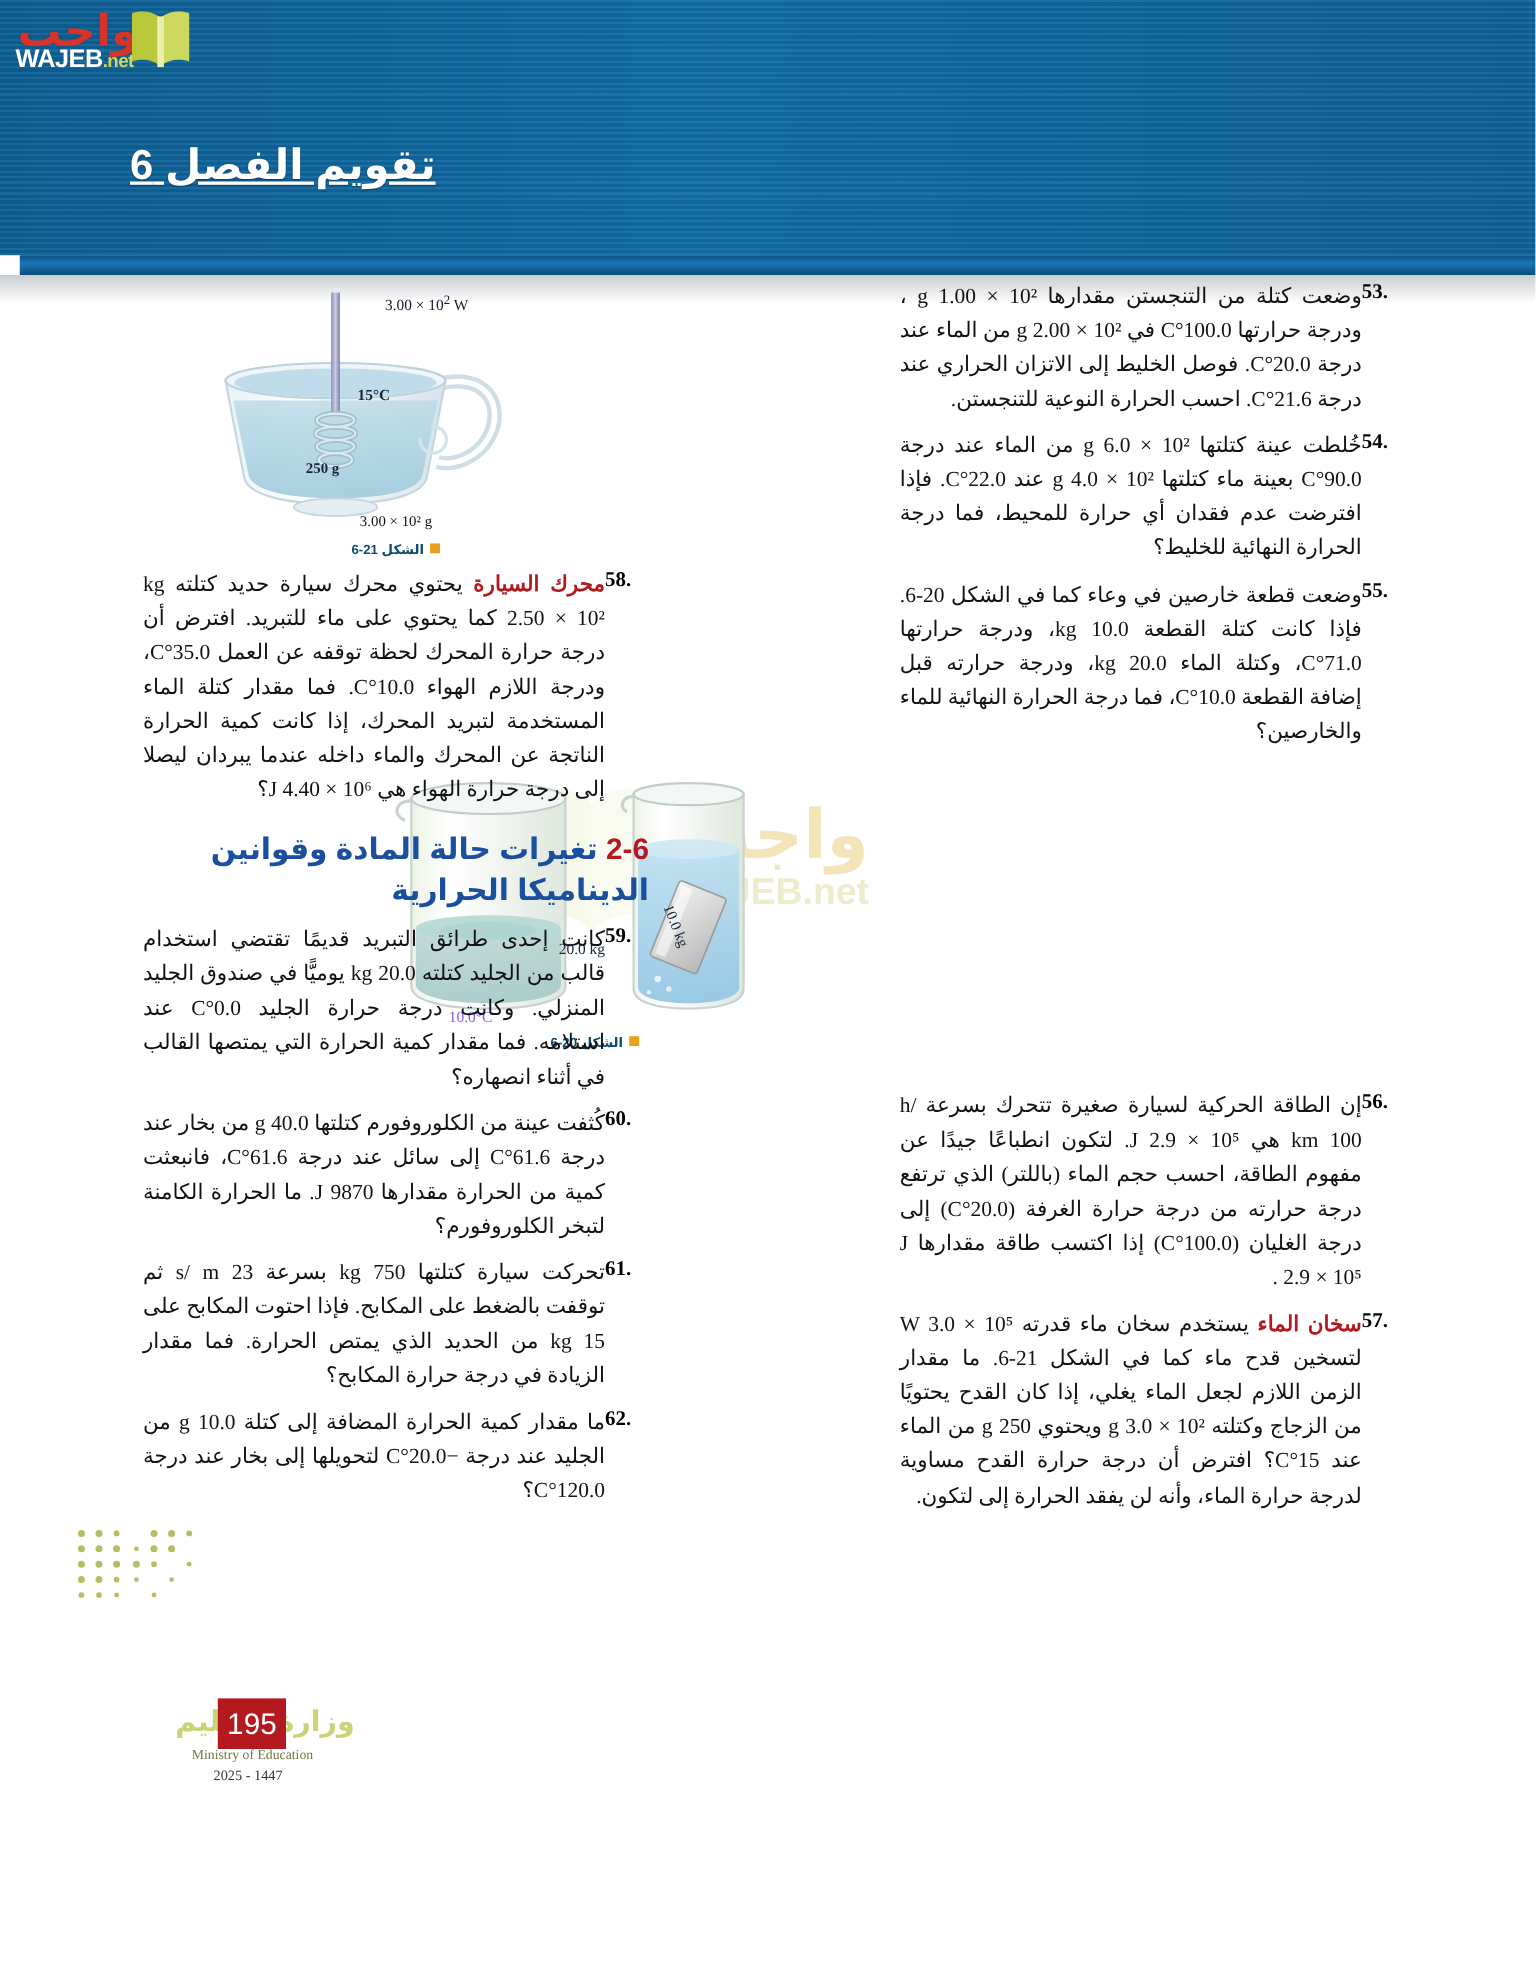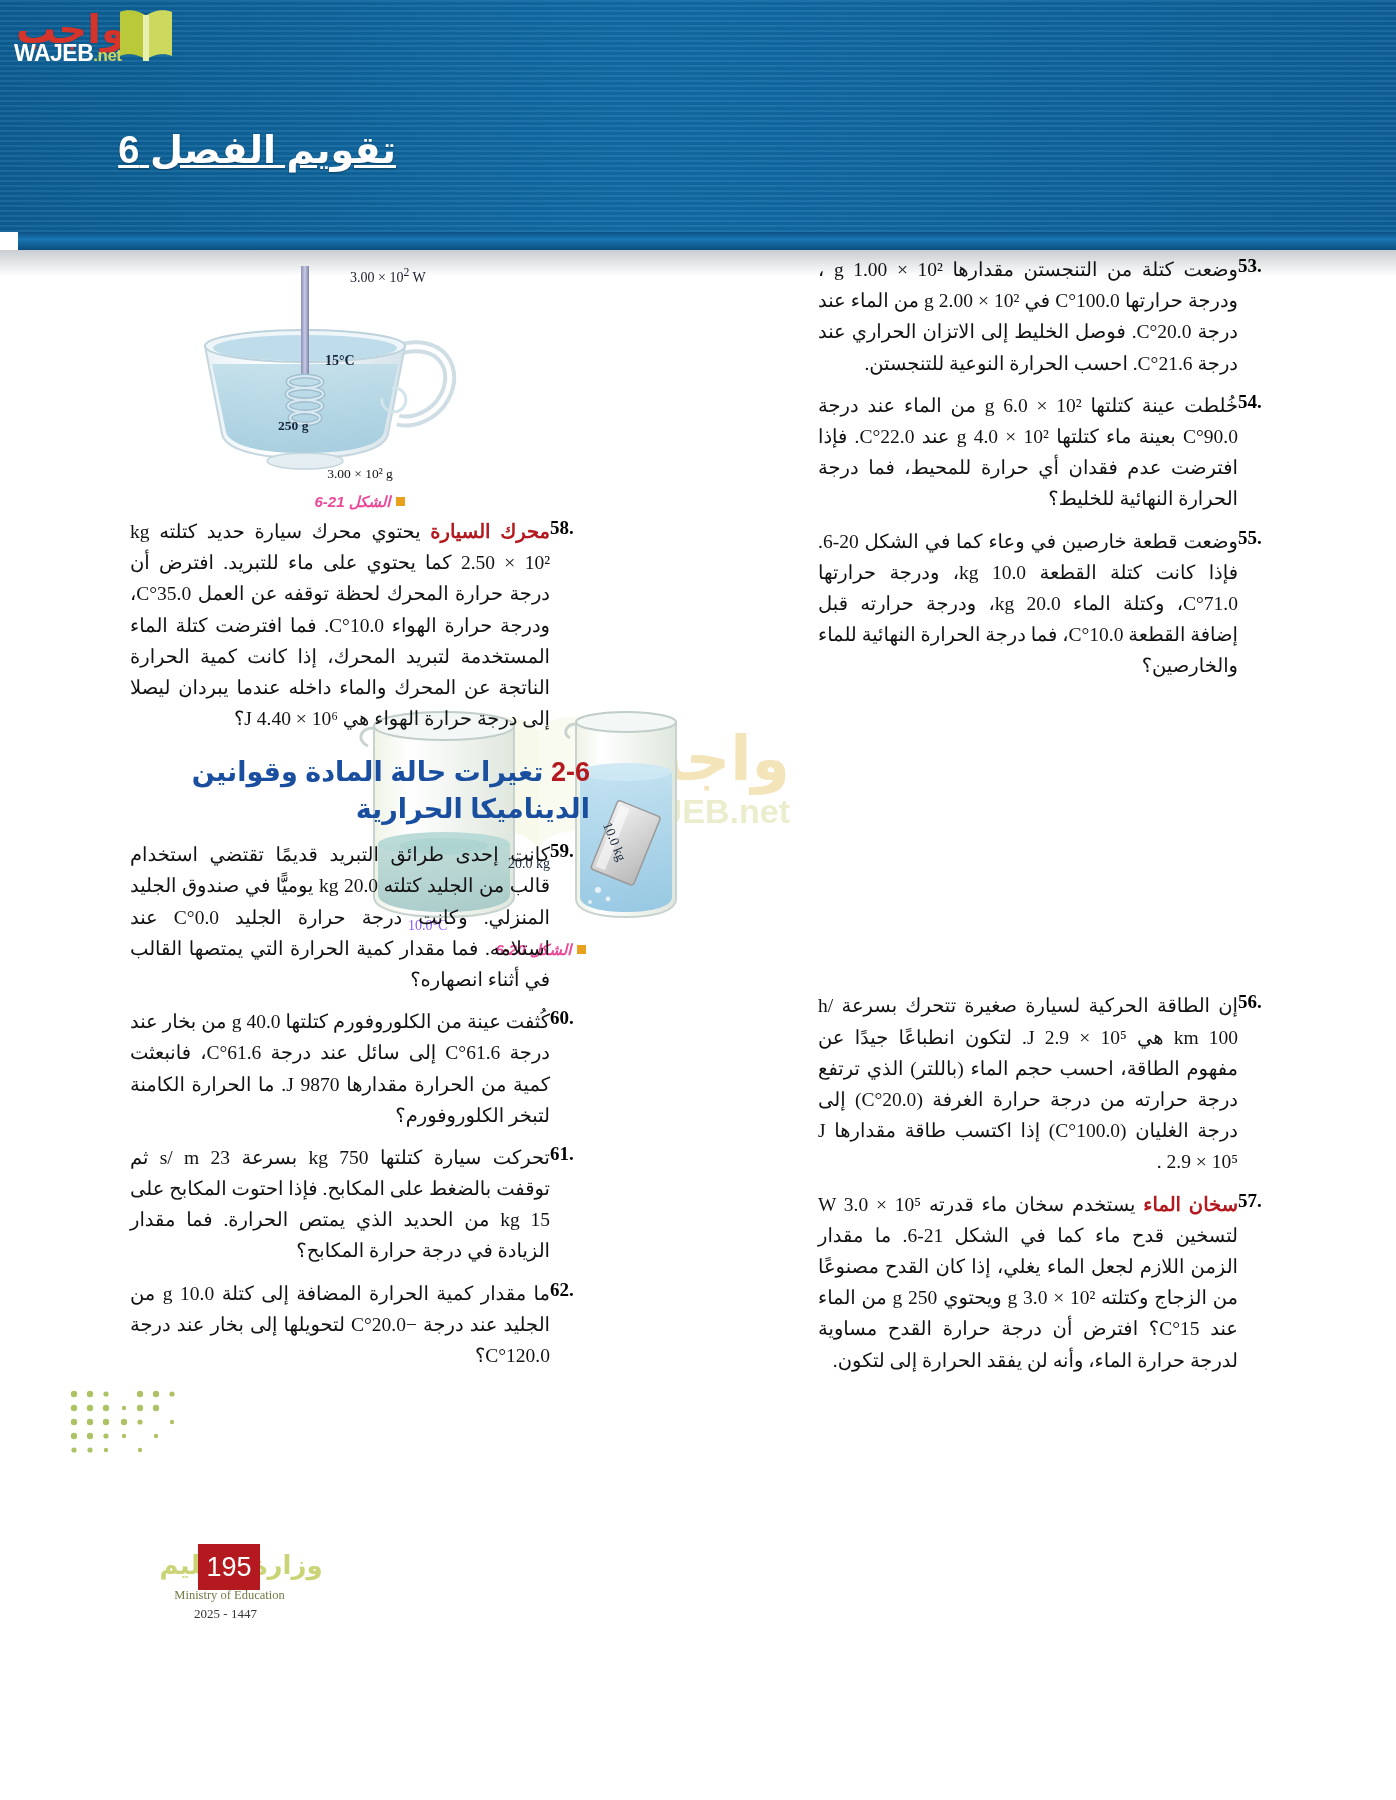--- a/index.html
+++ b/index.html
@@ -94,24 +94,23 @@
   .sec-head{
     margin:20px 0 12px 0;
     font-size:27px;font-weight:bold;line-height:1.35;
     color:#1a4fa0;
     font-family:"Liberation Sans","DejaVu Sans",sans-serif;
   }
   .sec-head .sec-red{color:#b4191f;}
 
   
   .fig-cap{
-    text-align:center;font-size:15px;font-weight:bold;color:#ec4899;
+    text-align:center;font-size:12px;font-weight:bold;color:#0c4a6e;
     margin-top:6px;direction:rtl;
     font-family:"Liberation Sans","DejaVu Sans",sans-serif;
-    font-style:italic;
   }
   .fig-cap .sq{
     display:inline-block;width:9px;height:9px;background:#e8a11d;
     margin-left:6px;vertical-align:1px;
   }
 
   
   .fig-cup{position:absolute;left:150px;top:258px;width:420px;height:215px;}
   .cup-label-w{
     position:absolute;left:200px;top:8px;font-size:14px;color:#1a1a2e;
@@ -355,41 +354,41 @@
       <span>طاقة مقدارها J ‎2.9 × 10⁵‎ .</span>
     </div>
   </div>
 
   <div class="qitem">
     <div class="qnum">57.</div>
     <div class="qbody">
       <span class="lead">سخان الماء</span>
       <span>يستخدم سخان ماء قدرته W ‎3.0 × 10⁵‎</span>
       <span>لتسخين قدح ماء كما في الشكل 21‑6. ما مقدار الزمن</span>
-      <span>اللازم لجعل الماء يغلي، إذا كان القدح مصنوعًا من الزجاج</span>
+      <span>اللازم لجعل الماء يغلي، إذا كان القدح يحتويًا من الزجاج</span>
       <span>وكتلته g ‎3.0 × 10²‎ ويحتوي g ‎250‎ من الماء عند C°‎15‎؟</span>
       <span>افترض أن درجة حرارة القدح مساوية لدرجة حرارة</span>
       <span>الماء، وأنه لن يفقد الحرارة إلى لتكون.</span>
     </div>
   </div>
 
 </div>
 
 <div class="col col-left">
 
   <div style="height:262px;"></div>
 
   <div class="qitem">
     <div class="qnum">58.</div>
     <div class="qbody">
       <span class="lead">محرك السيارة</span>
       <span>يحتوي محرك سيارة حديد كتلته</span>
       <span>kg ‎2.50 × 10²‎ كما يحتوي على ماء للتبريد. افترض أن درجة</span>
       <span>حرارة المحرك لحظة توقفه عن العمل C°‎35.0‎، ودرجة</span>
-      <span>حرارة الهواء C°‎10.0‎. فما افترضت كتلة الماء المستخدمة</span>
+      <span>اللازم الهواء C°‎10.0‎. فما مقدار كتلة الماء المستخدمة</span>
       <span>لتبريد المحرك، إذا كانت كمية الحرارة الناتجة عن المحرك</span>
       <span>والماء داخله عندما يبردان ليصلا إلى درجة حرارة الهواء</span>
       <span>هي J ‎4.40 × 10⁶‎؟</span>
     </div>
   </div>
 
   <div class="sec-head">
     <span class="sec-red">6‑2</span>
     <span>تغيرات حالة المادة وقوانين</span>
     <span>الديناميكا الحرارية</span>

